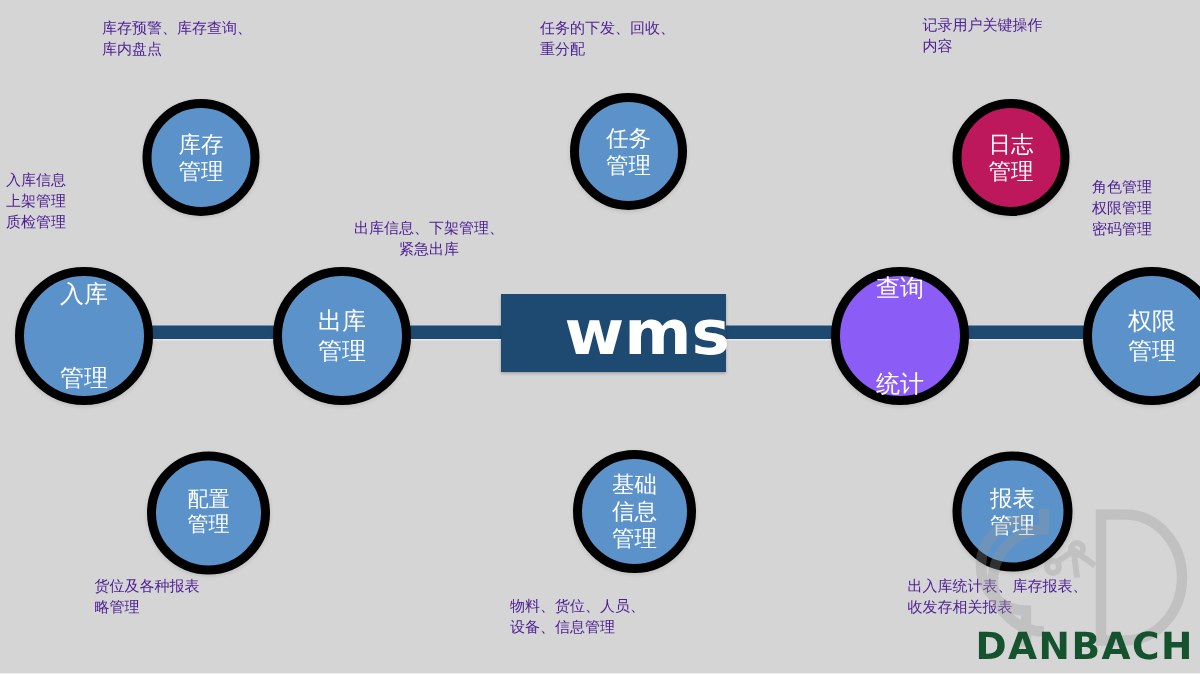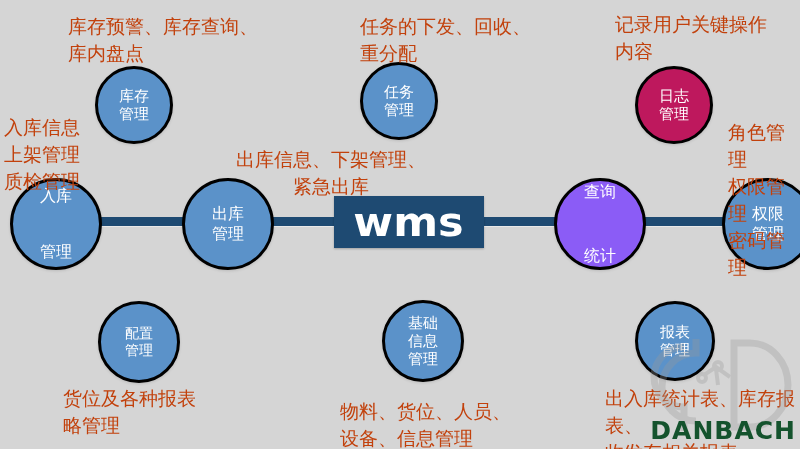--- a/index.html
+++ b/index.html
@@ -45,49 +45,49 @@
     background: #1e4a72;
     top: 217px;
     box-shadow: 0 1px 0 rgba(255,255,255,0.45);
   }
 
   
   .node {
     position: absolute;
     border-radius: 50%;
     background: #5b92c9;
-    border: 3px solid #000000;
+    border: 6px solid #000000;
     box-sizing: border-box;
     display: flex;
     flex-direction: column;
     align-items: center;
     justify-content: center;
     color: #ffffff;
     line-height: 1.22;
     text-align: center;
     box-shadow: 0 1px 3px rgba(0,0,0,0.12);
   }
   .node span { display: block; white-space: nowrap; }
 
   
   .desc {
     position: absolute;
-    color: #c2410c;
+    color: #4c1d95;
     line-height: 1.42;
     white-space: pre-line;
-    font-size: 19px;
+    font-size: 10px;
   }
 
   
   #wms-logo {
     position: absolute;
     background: #1e4a72;
     display: flex;
     align-items: center;
-    justify-content: center;
+    justify-content: flex-end;
     box-shadow: 0 1px 2px rgba(0,0,0,0.25);
   }
   #wms-logo .wms-text {
     color: #ffffff;
     font-weight: bold;
     font-size: 41px;
     letter-spacing: 0px;
     font-family: "DejaVu Sans", "Liberation Sans", sans-serif;
     transform: scaleX(1.05);
   }
@@ -123,21 +123,21 @@
         <span>统计</span>
       </div>
       <div class="node" style="left: 722px; top: 178px; width: 92px; height: 92px; font-size: 16px; background: rgb(91, 146, 201);">
         <span>权限</span>
         <span>管理</span>
       </div>
       <div class="node" style="left: 95px; top: 66px; width: 78px; height: 78px; font-size: 15px; background: rgb(91, 146, 201);">
         <span>库存</span>
         <span>管理</span>
       </div>
-      <div class="node" style="left: 360px; top: 62px; width: 78px; height: 78px; font-size: 15px; background: rgb(91, 146, 201);">
+      <div class="node" style="left: 380px; top: 62px; width: 78px; height: 78px; font-size: 15px; background: rgb(91, 146, 201);">
         <span>任务</span>
         <span>管理</span>
       </div>
       <div class="node" style="left: 635px; top: 66px; width: 78px; height: 78px; font-size: 15px; background: #be185d;">
         <span>日志</span>
         <span>管理</span>
       </div>
       <div class="node" style="left: 98px; top: 301px; width: 82px; height: 82px; font-size: 14px; background: rgb(91, 146, 201);">
         <span>配置</span>
         <span>管理</span>

